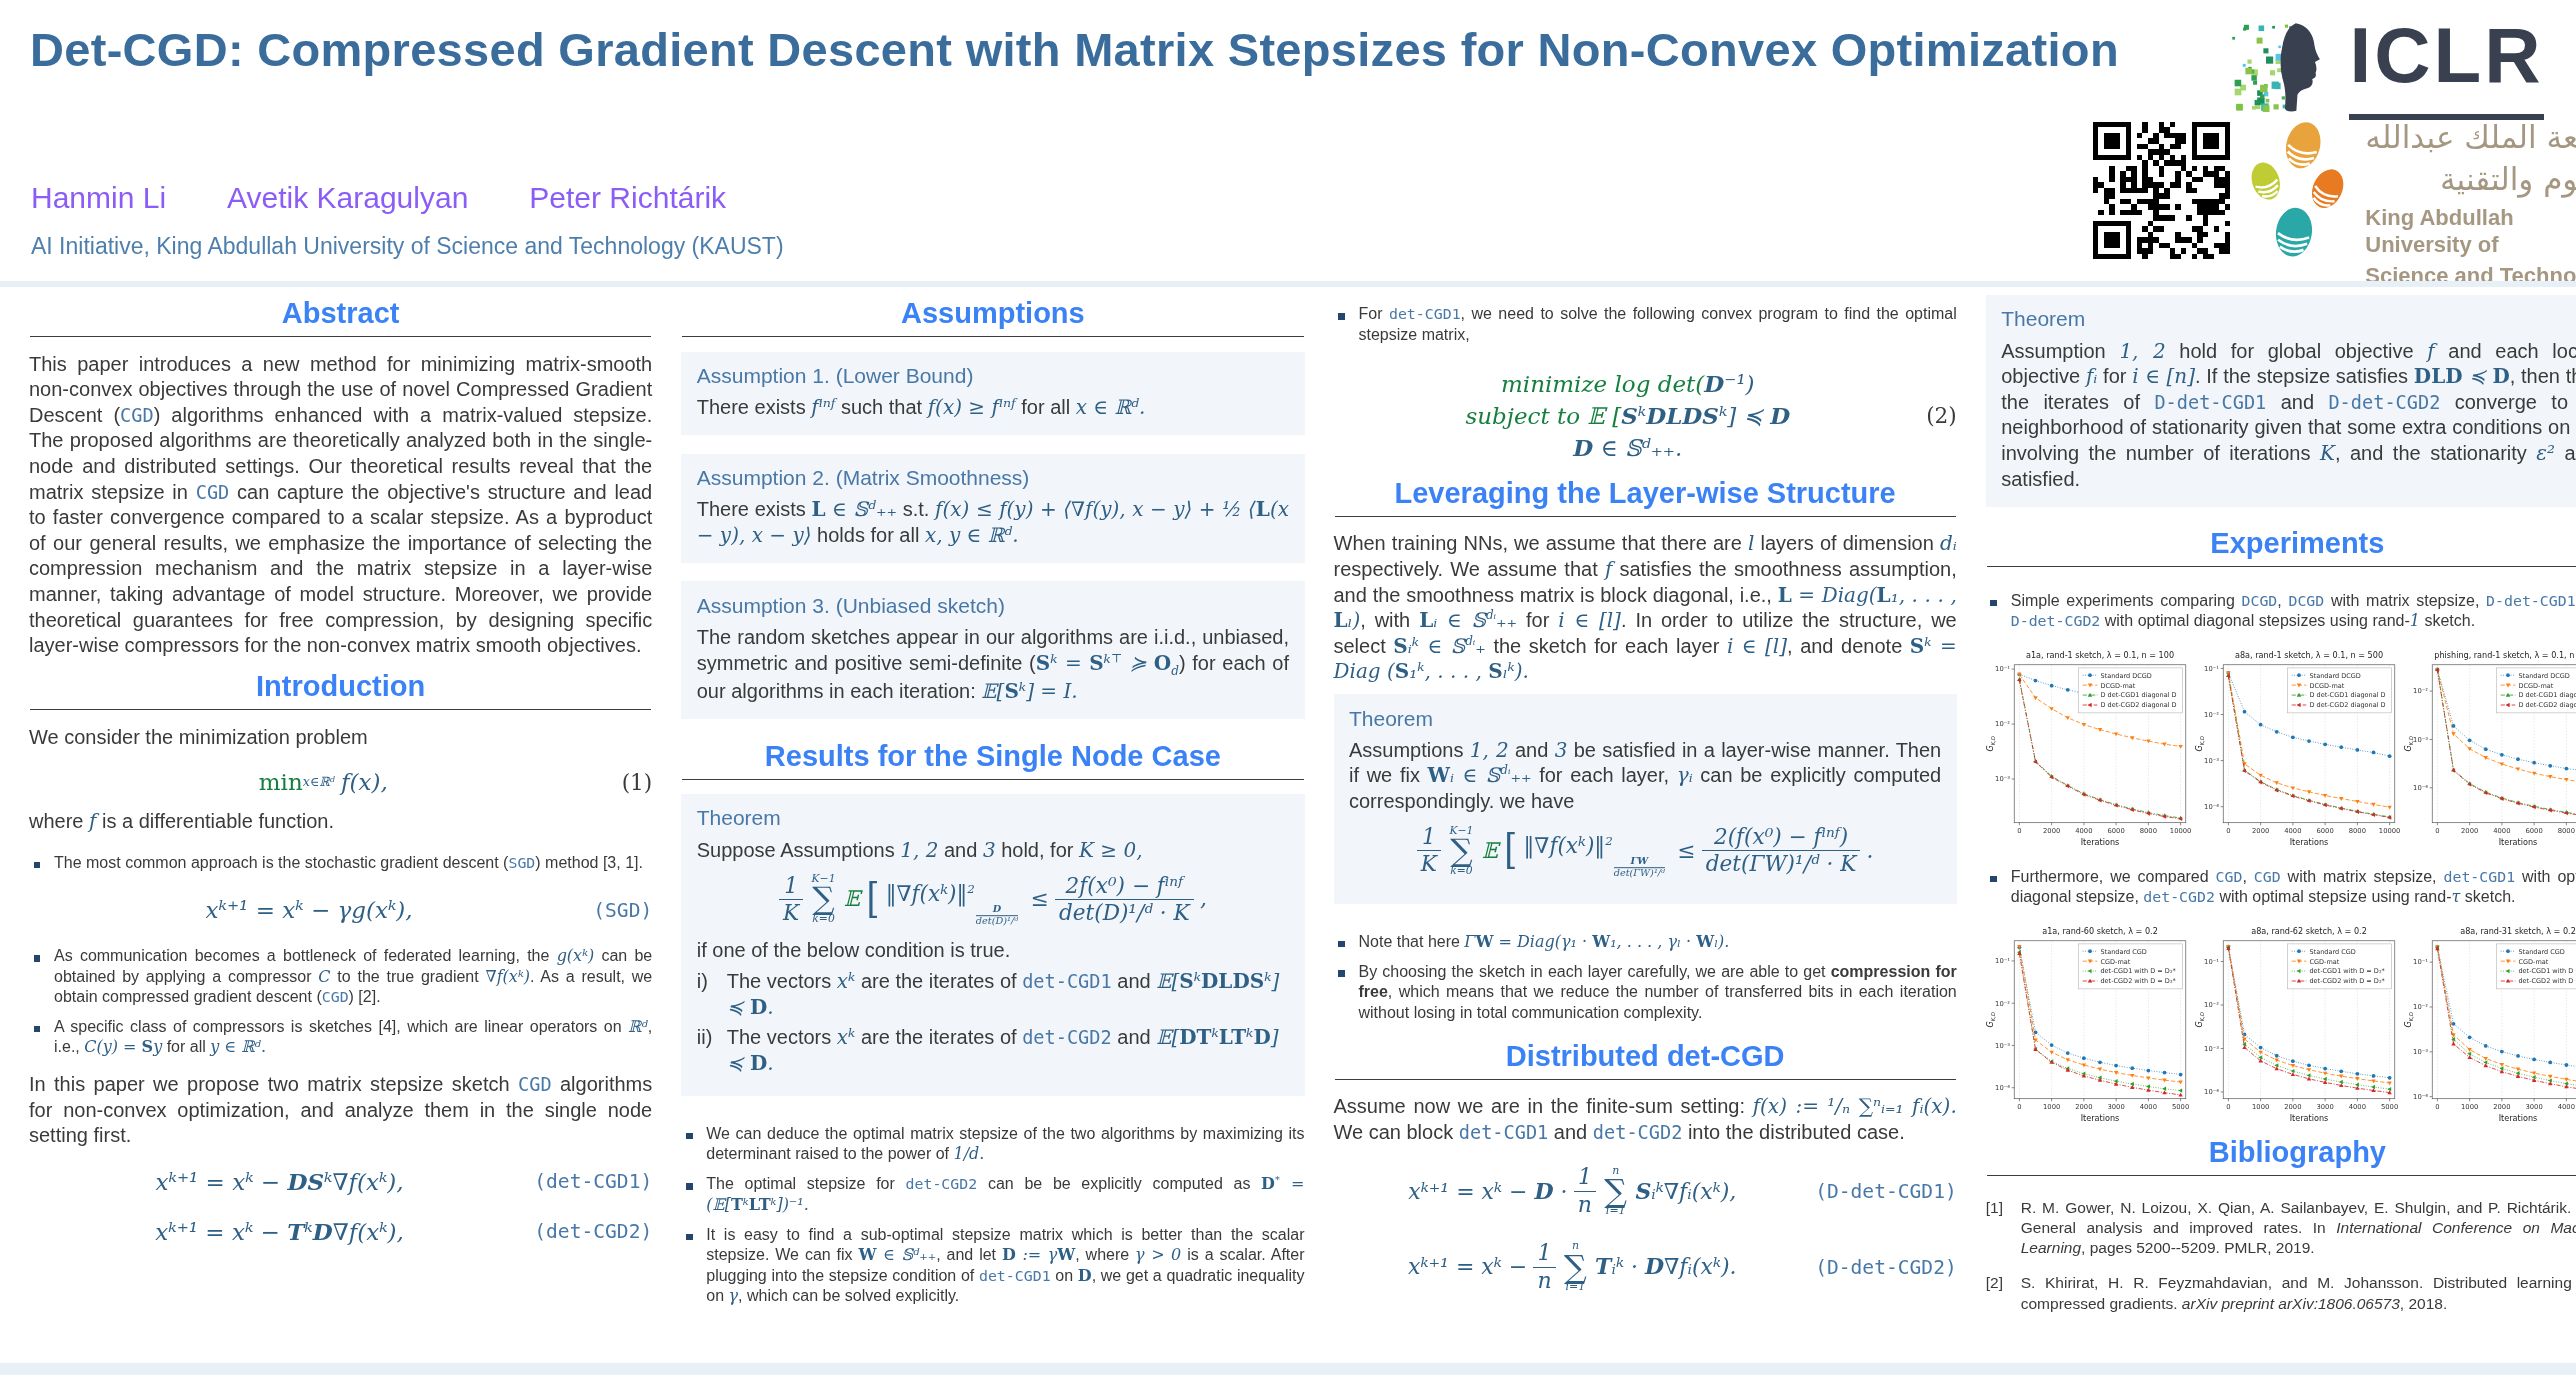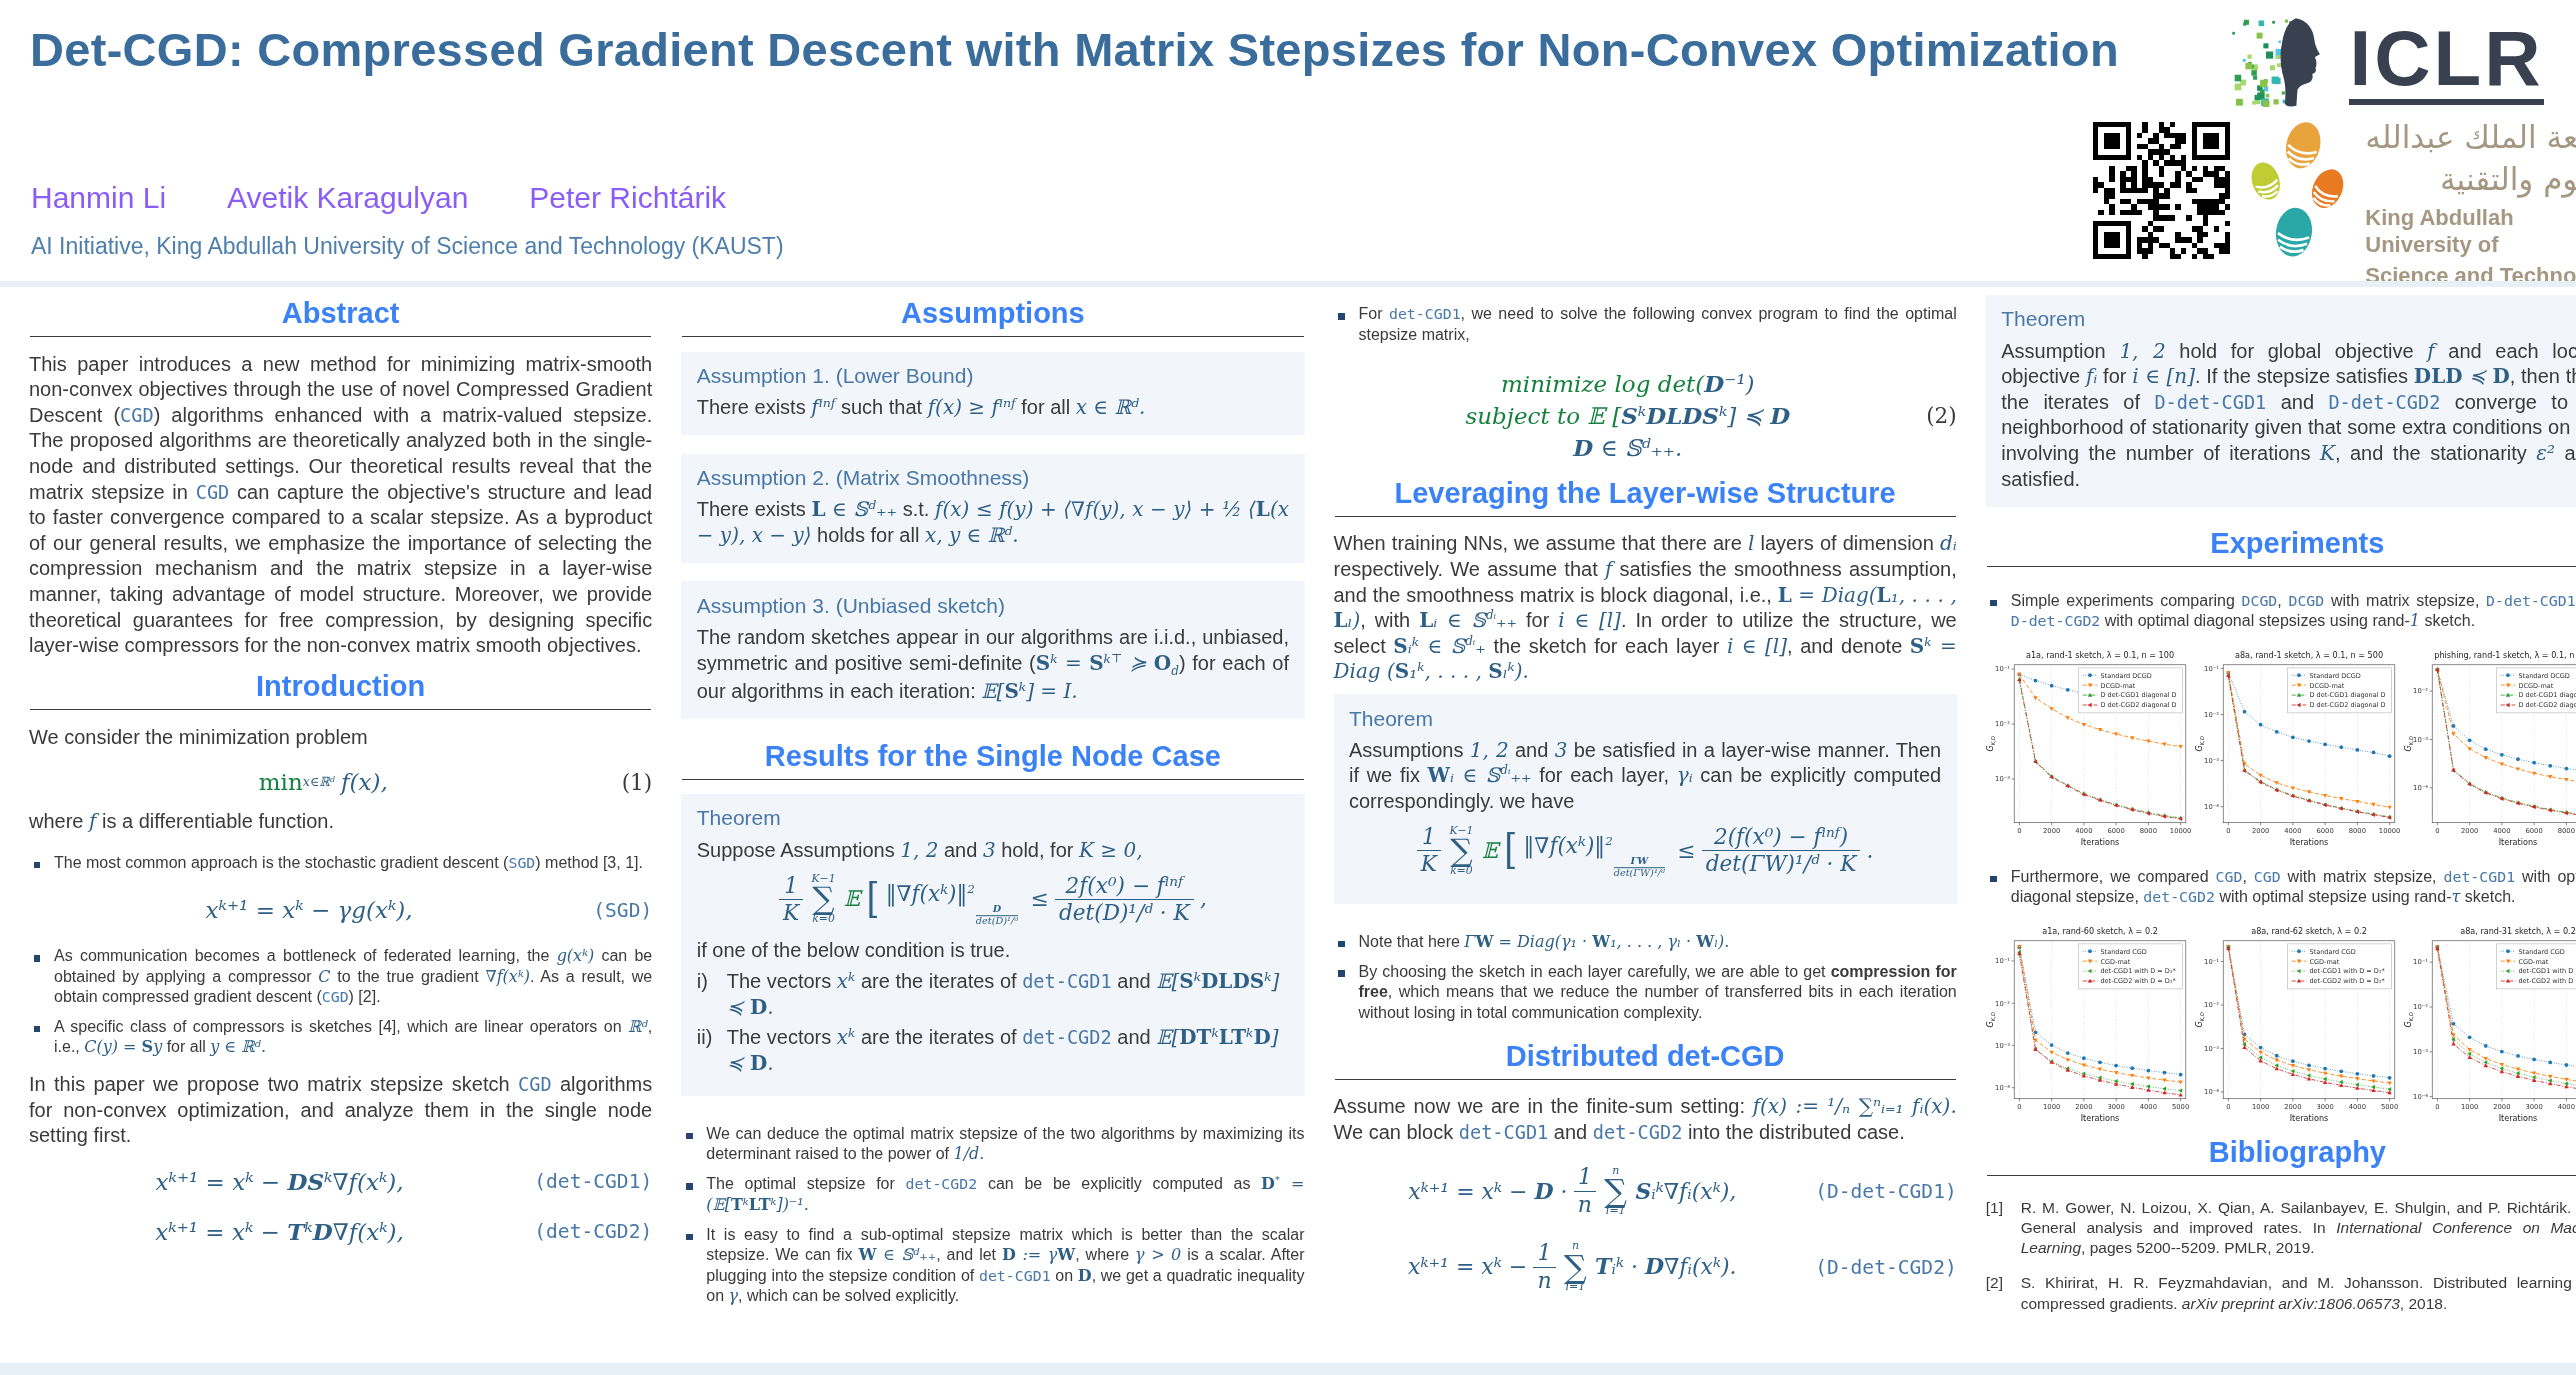--- a/index.html
+++ b/index.html
@@ -7,21 +7,21 @@
           font-family:"Liberation Sans",sans-serif;color:#3a3a3a;}
   
   .hdr-title{position:absolute;left:30px;top:21.6px;width:2143px;font-size:47px;font-weight:bold;
              color:#3a6d9c;line-height:1.18;letter-spacing:0.3px;}
   .hdr-authors{position:absolute;left:31px;top:181px;display:flex;gap:61px;
                font-size:30px;color:#8b5cf6;}
   .hdr-affil{position:absolute;left:31px;top:233px;font-size:23px;color:#4e7fac;}
   .iclr{position:absolute;left:2225px;top:15.5px;display:flex;align-items:center;gap:13.4px;}
   .iclr svg{width:111px;height:93px;}
   .iclr-text{font-size:78px;font-weight:bold;color:#394050;letter-spacing:3.1px;
-             border-bottom:6.7px solid #394050;line-height:1.02;padding-bottom:0;}
+             border-bottom:6.7px solid #394050;line-height:1.02;padding-bottom:19px;}
   .qr{position:absolute;left:2093px;top:122px;width:137px;height:137px;}
   .qr svg{width:100%;height:100%;}
   .kaust{position:absolute;left:2246px;top:117px;display:flex;gap:10.3px;align-items:flex-start;}
   .kaust-beads{width:109px;height:152px;}
   .kaust-text{width:258px;}
   .kaust-text .ar{font-family:"DejaVu Sans",sans-serif;font-size:31px;color:#a59781;
                   text-align:right;line-height:1.35;direction:rtl;}
   .kaust-text .en{font-size:22px;font-weight:bold;color:#a59781;line-height:1.25;margin-top:3.1px;}
   .strip-top{position:absolute;left:0;top:281px;width:100%;height:6.2px;background:#e7eff7;}
   .strip-bottom{position:absolute;left:0;bottom:0;width:100%;height:13.4px;background:#e7eff7;}

